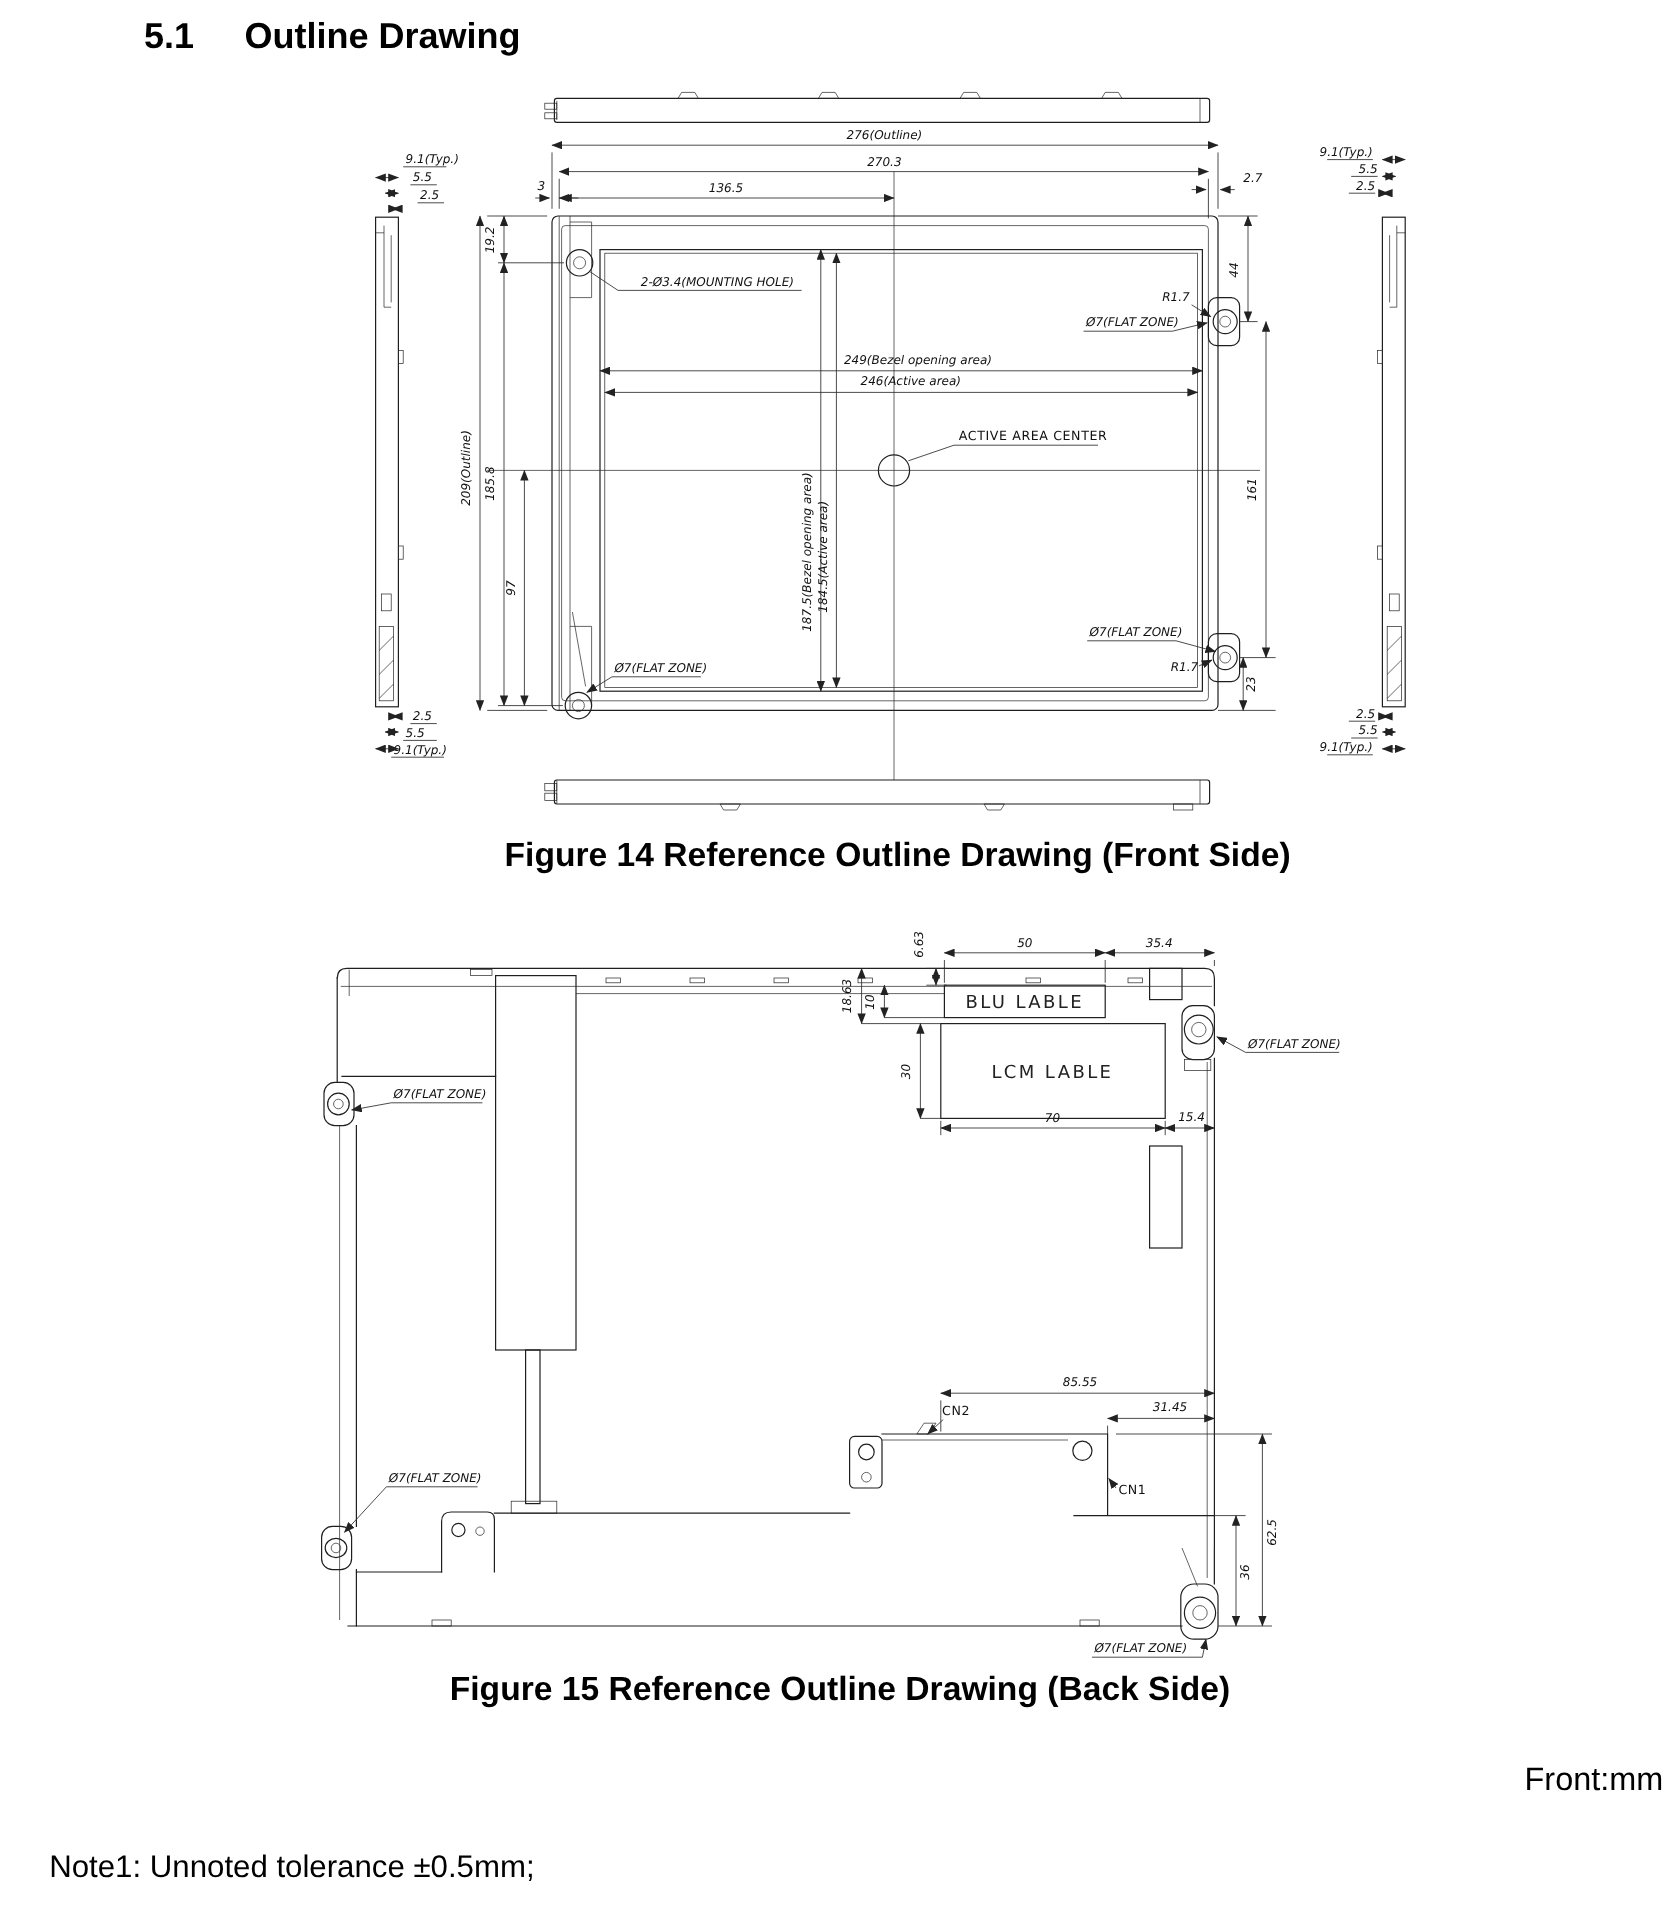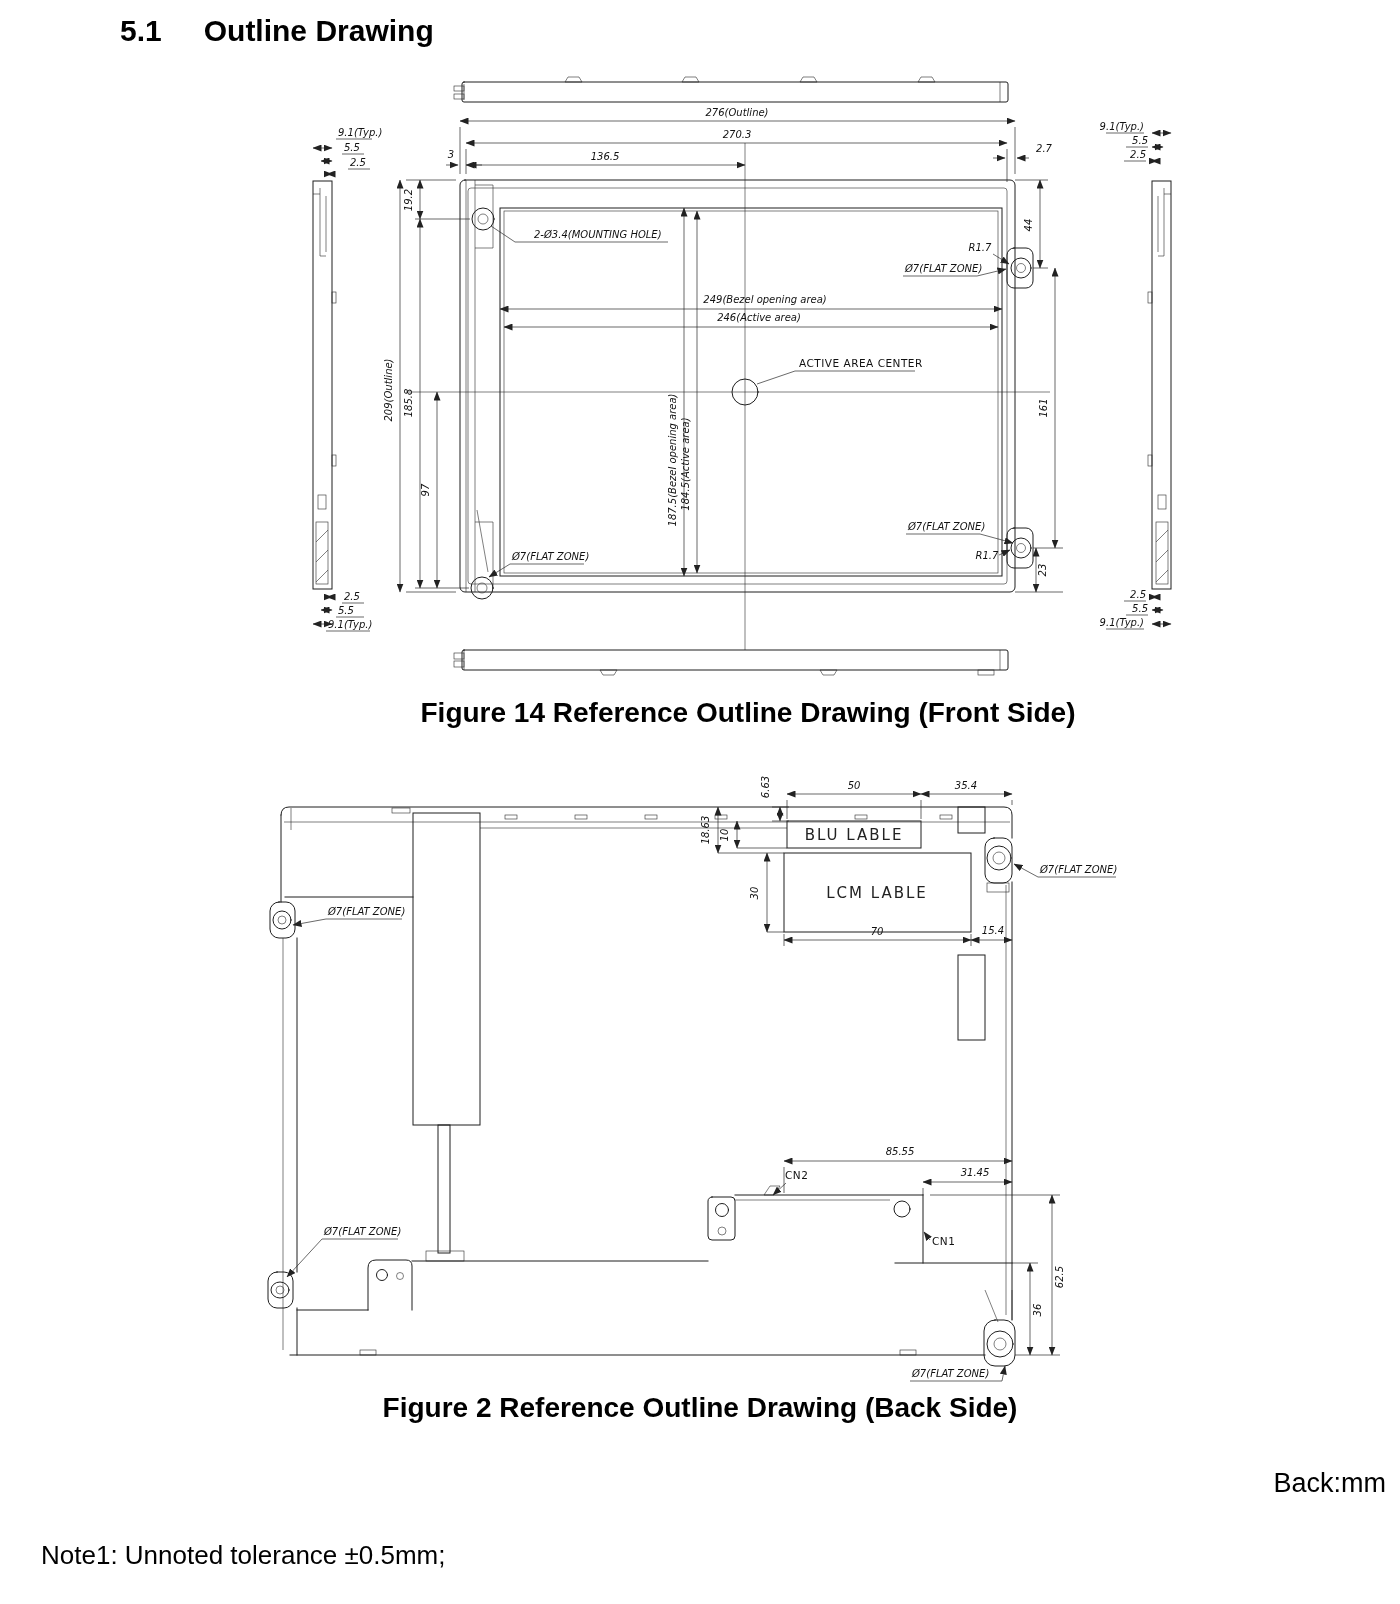--- a/index.html
+++ b/index.html
@@ -366,18 +366,18 @@
         <path class="d deb" d="M762,636 L765,621"></path>
 
       <text class="tu" x="545" y="434">CN2</text>
       <path class="d deb" d="M546,438 L533,450"></path>
 
       <text class="tu" x="692" y="500">CN1</text>
       <path class="d deb" d="M690,495 L684,487"></path>
     </g>
   </svg>
 
-  <div class="figcap" id="cap15">Figure 2  Reference Outline Drawing (Back Side)</div>
-
-  <div class="unit">Back:mm</div>
+  <div class="figcap" id="cap15">Figure 15  Reference Outline Drawing (Back Side)</div>
+
+  <div class="unit">Front:mm</div>
   <div class="note">Note1: Unnoted tolerance ±0.5mm;</div>
 
 </div>
 
 </body></html>

